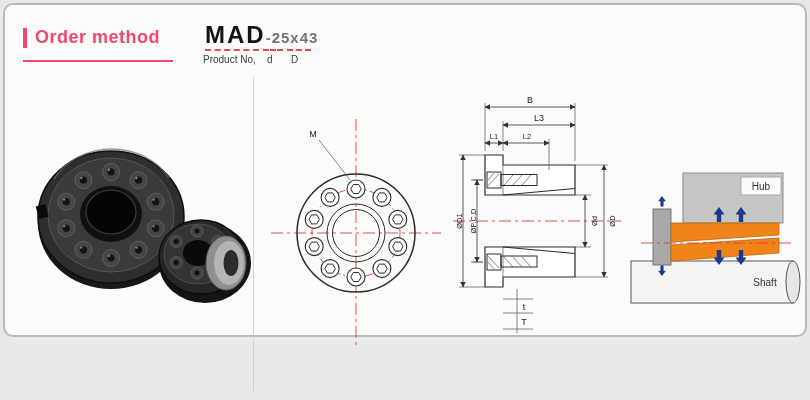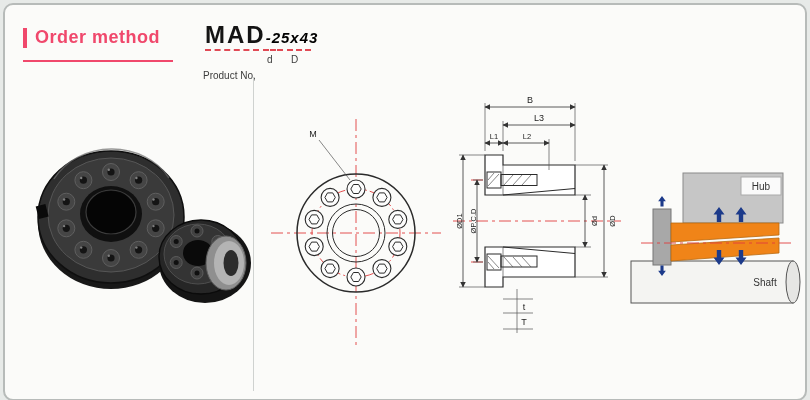--- a/index.html
+++ b/index.html
@@ -4,42 +4,42 @@
 <style>
   * { margin:0; padding:0; box-sizing:border-box; }
   html,body { width:810px; height:400px; }
   body {
     background:#e7eae8;
     font-family:"Liberation Sans", sans-serif;
     position:relative;
     overflow:hidden;
   }
   .card {
-    position:absolute; left:3px; top:3px; width:804px; height:398px;
+    position:absolute; left:3px; top:3px; width:804px; height:334px;
     background:#fbfbf9;
     border:2px solid #b7bbb9;
     border-radius:10px;
   }
   
   .title-block { position:absolute; left:18px; top:22px; display:flex; align-items:center; }
   .accent-bar { width:4px; height:20px; background:#f0486c; margin-right:8px; }
   .section-title { font-size:18px; font-weight:bold; color:#f0486c; letter-spacing:0.5px; }
   .title-underline { position:absolute; left:18px; top:55px; width:150px; height:2px; background:#f0486c; }
 
   .product-block { position:absolute; left:200px; top:16px; }
   .code-line { white-space:nowrap; }
   .code-main { font-size:24px; font-weight:bold; color:#141414; letter-spacing:2px; }
-  .code-size { font-size:15px; font-weight:bold; color:#000000; letter-spacing:1px;font-style:italic; }
+  .code-size { font-size:15px; font-weight:bold; color:#737373; letter-spacing:1px; }
   .dash-row { position:absolute; left:0; top:28px; width:112px; }
   .dash { display:inline-block; border-top:2px dashed #e04a55; vertical-align:top; }
   .dash1 { width:54px; margin-right:4px; }
   .dash2 { width:20px; margin-right:4px; }
   .dash3 { width:24px; }
   .code-labels { position:absolute; left:-2px; top:33px; width:130px; font-size:10px; color:#3c3c3c; }
-  .lbl-prodno { position:absolute; left:0; top:16px; }
+  .lbl-prodno { position:absolute; left:0; top:0; }
   .lbl-d { position:absolute; left:64px; top:0; }
   .lbl-D { position:absolute; left:88px; top:0; }
 
   .divider { position:absolute; left:248px; top:72px; width:1px; height:314px; background:#cfd2d0; }
 
   .photo-area   { position:absolute; left:14px;  top:136px; }
   .front-view   { position:absolute; left:256px; top:108px; }
   .section-view { position:absolute; left:446px; top:86px; }
   .assembly-view{ position:absolute; left:622px; top:158px; }
 

